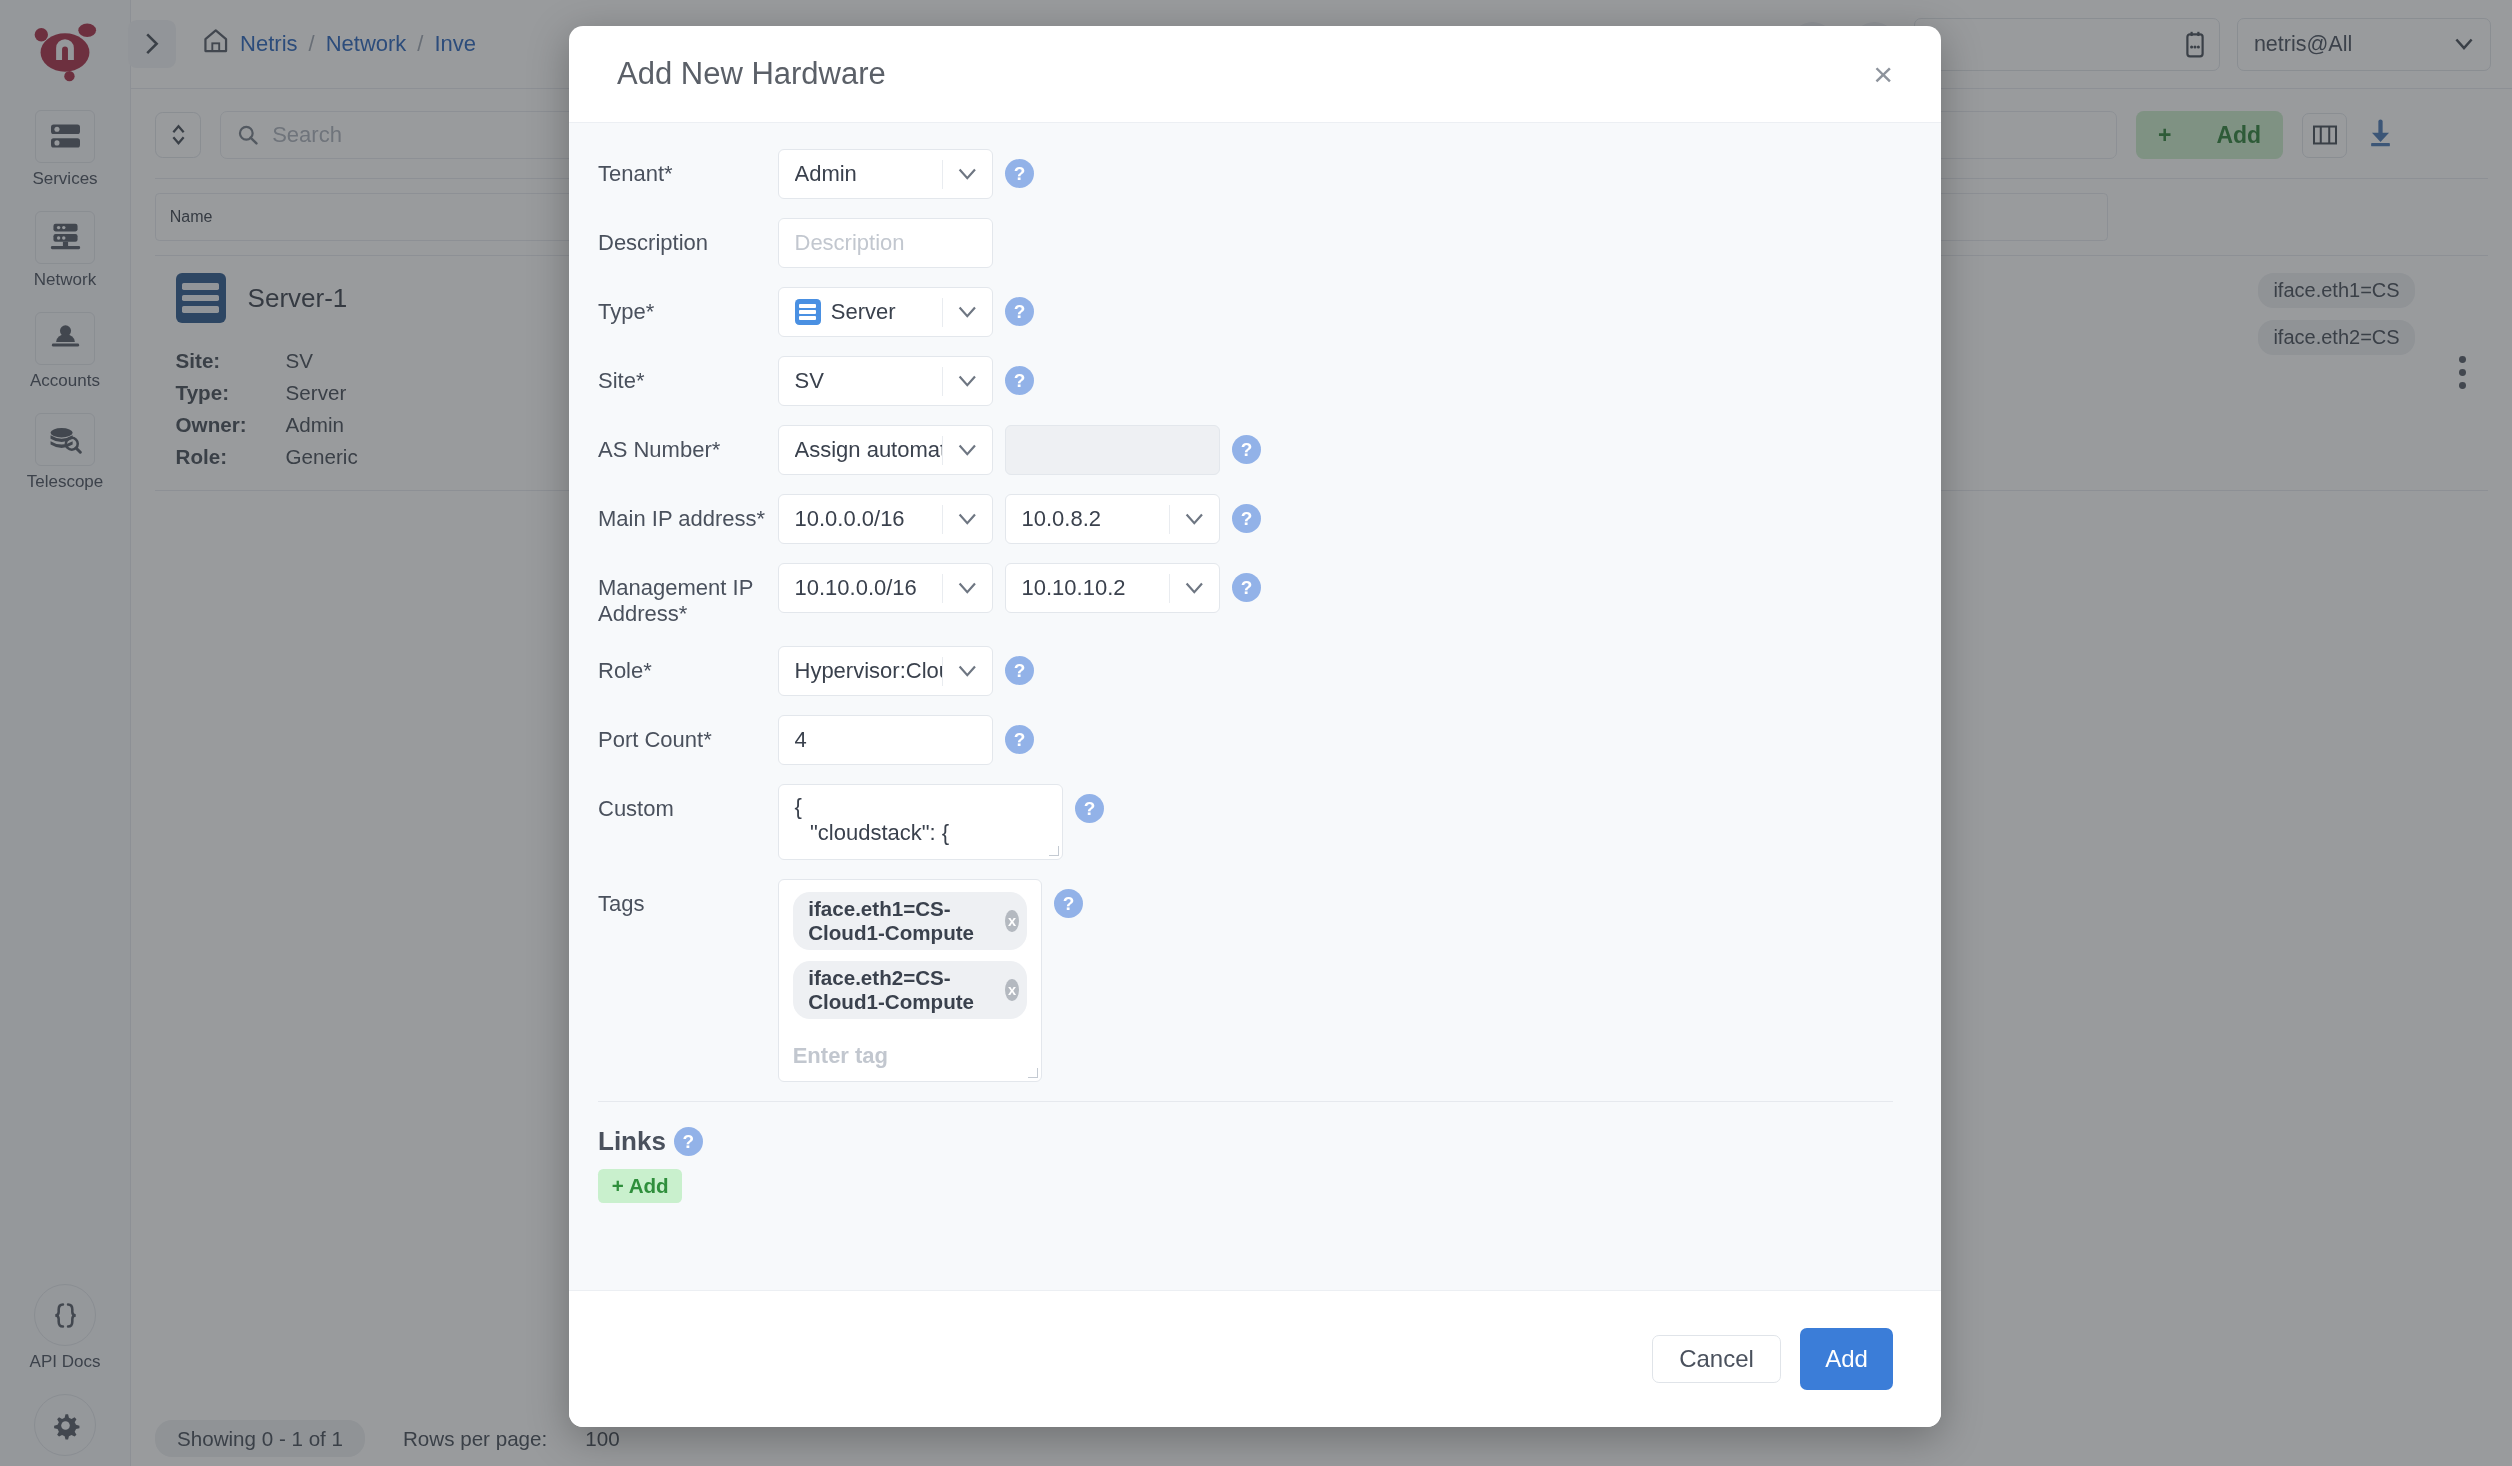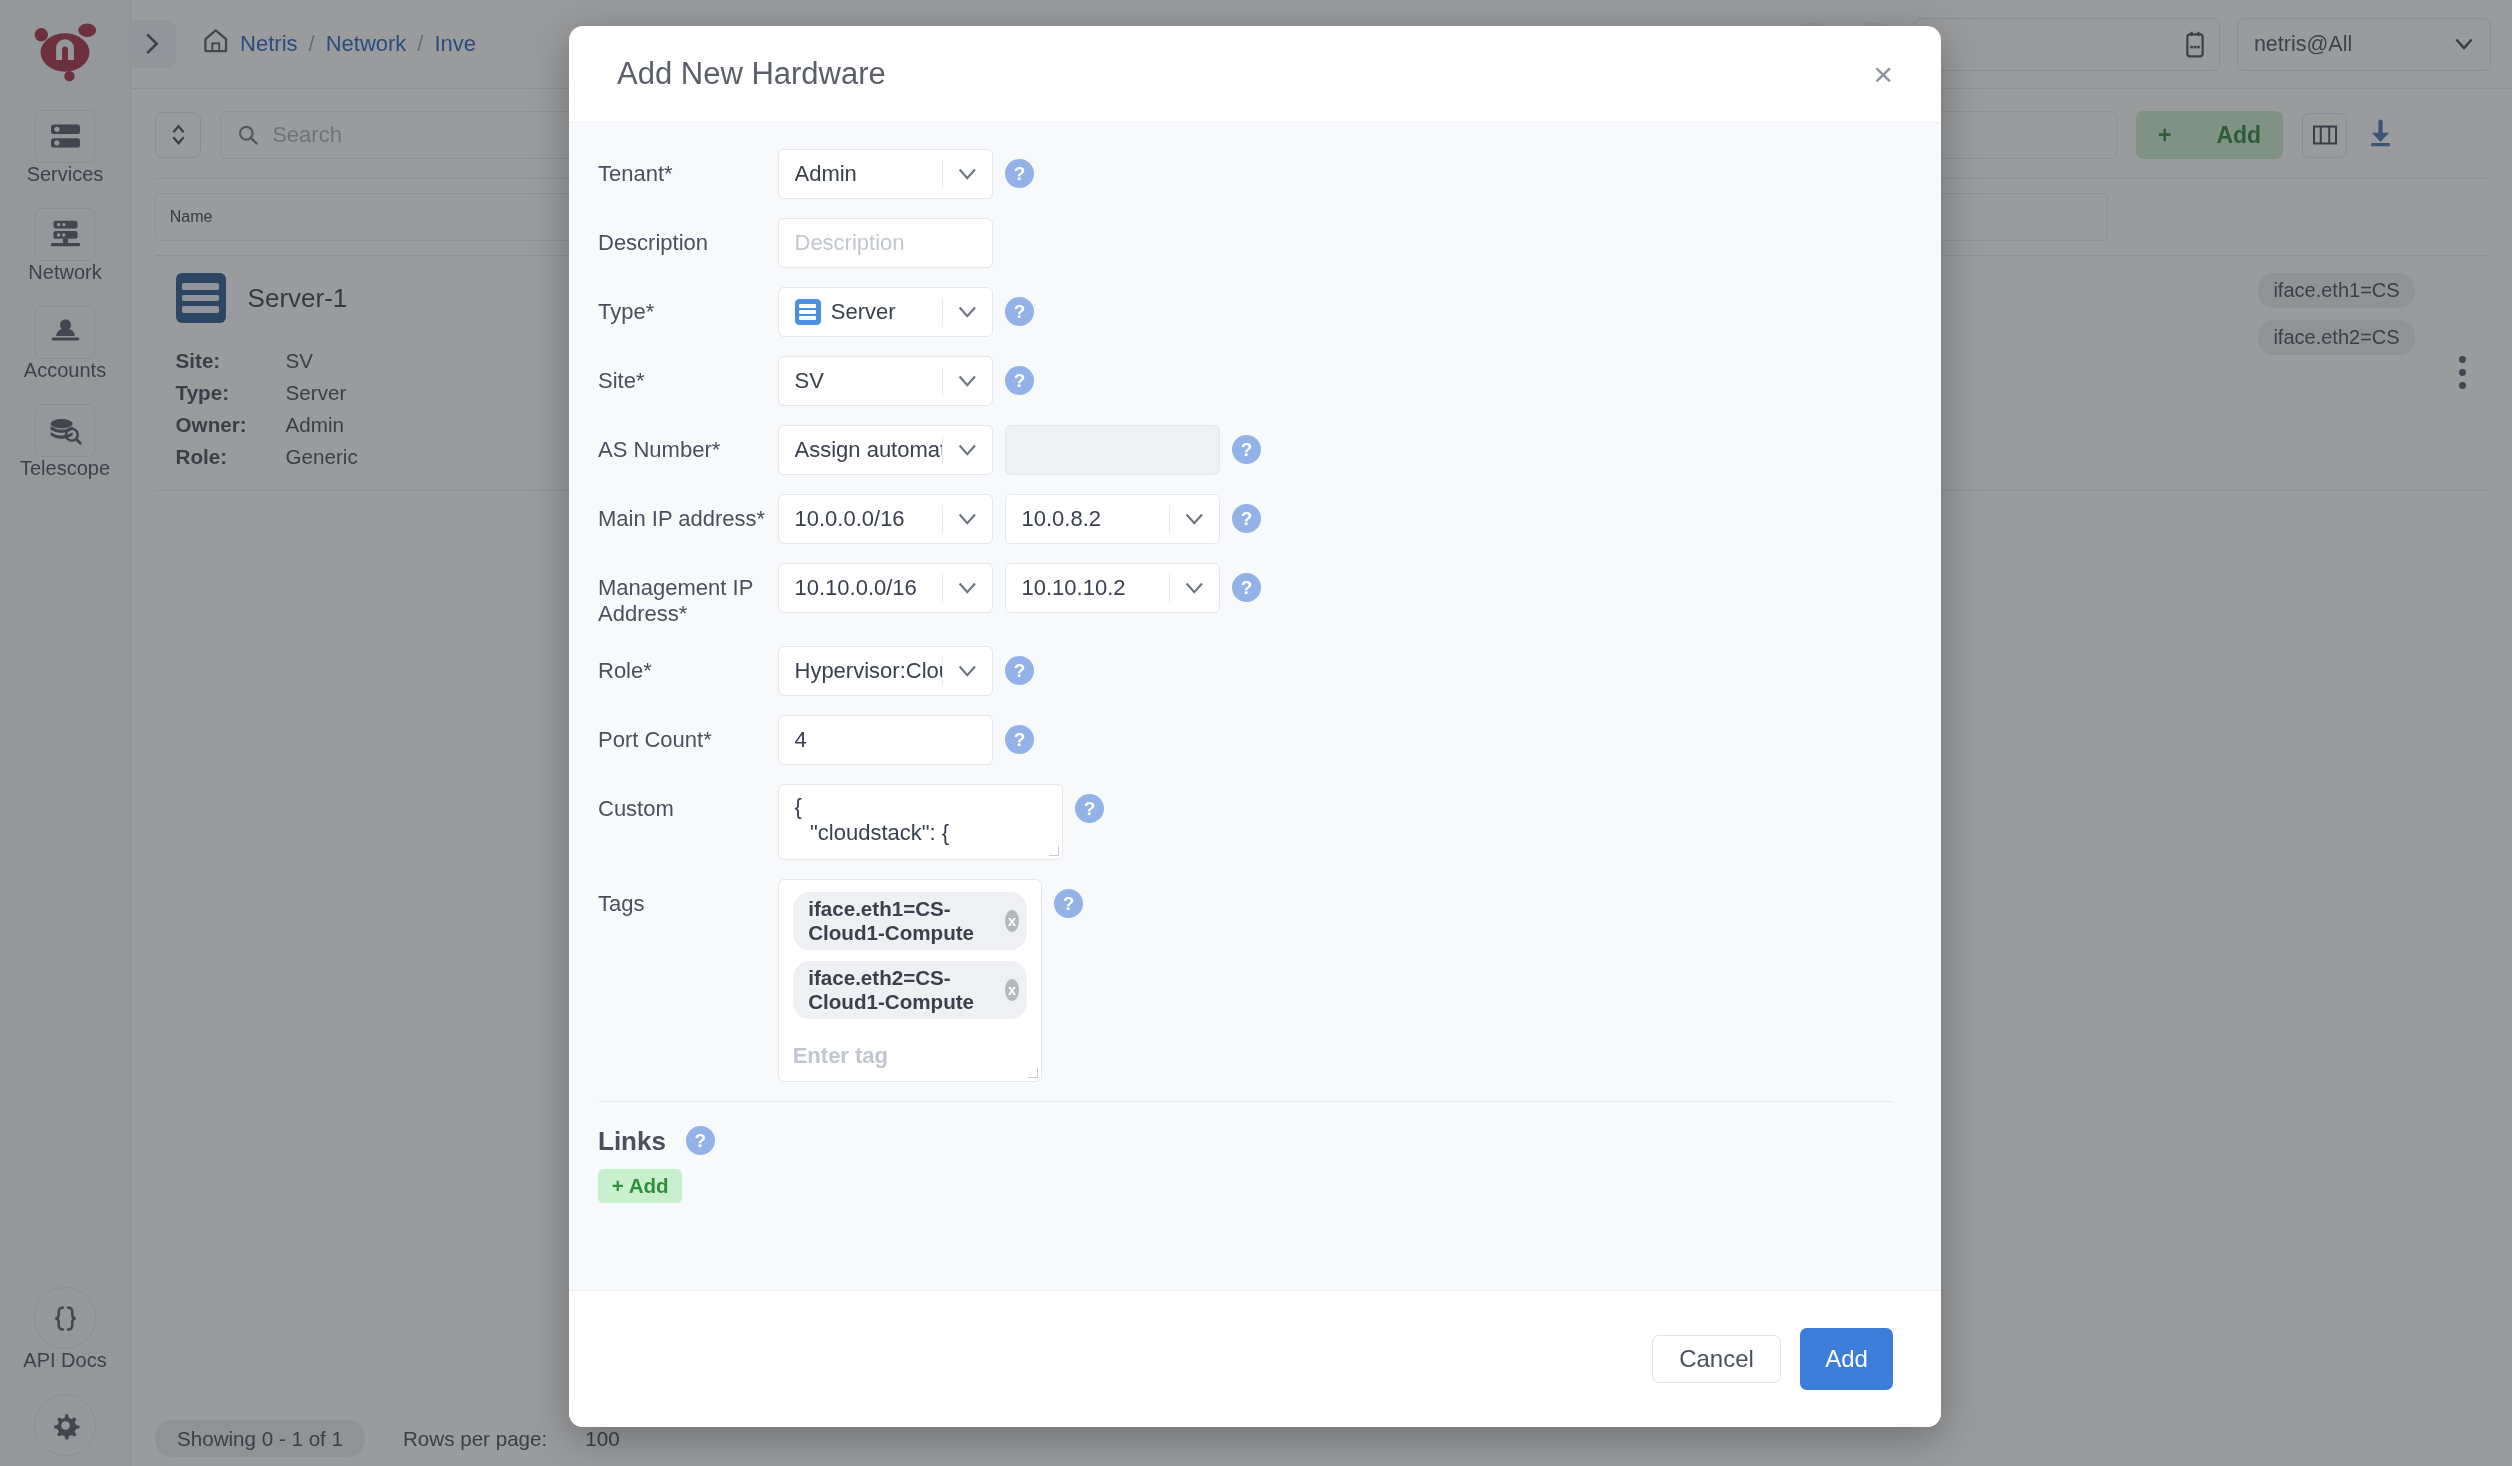--- a/index.html
+++ b/index.html
@@ -19,21 +19,21 @@
     background: #f7f8fa; border-right: 0.9px solid #e6e9ee;
     display: flex; flex-direction: column; align-items: center;
   }
   .brand-logo { margin-top: 13.7px; width: 74px; height: 74px; }
   .side-items { margin-top: 22px; width: 100%; display: flex; flex-direction: column; align-items: center; }
   .side-item { width: 100%; display: flex; flex-direction: column; align-items: center; margin-bottom: 22px; cursor: pointer; }
   .side-box {
     width: 60px; height: 53px; border: 0.9px solid #dfe3e9; border-radius: 6px;
     display: flex; align-items: center; justify-content: center; background: transparent;
   }
-  .side-label { font-size: 20px; color: #3d4category; color: #3e4654; }
+  .side-label { margin-top: 6px; font-size: 17px; color: #3d4category; color: #3e4654; }
   .side-bottom { margin-top: auto; width: 100%; display: flex; flex-direction: column; align-items: center; padding-bottom: 10px; }
   .side-circ {
     width: 62px; height: 62px; border-radius: 50%; border: 0.9px solid #dfe3e9;
     display: flex; align-items: center; justify-content: center;
   }
 
   
   .topbar {
     position: absolute; left: 131px; top: 0; right: 0; height: 89px;
     background: #fff; border-bottom: 0.9px solid #e6e9ee;
@@ -150,21 +150,21 @@
   }
   .tag-chip {
     display: inline-flex; align-items: center; gap: 10.3px; background: #eef0f3; border-radius: 17px;
     padding: 5.2px 8.6px 5.2px 15.5px; font-size: 20.6px; color: #3a414d; margin-bottom: 10.3px;
   }
   .tag-x { width: 22px; height: 22px; border-radius: 50%; background: #b4b9c0; color: #fff;
     font-size: 14.6px; display: flex; align-items: center; justify-content: center; cursor: pointer; }
   .tag-input-ph { font-size: 22px; color: #c2c7cf; margin-top: 13.7px; }
 
   .section-div { border-top: 0.9px solid #e6e9ee; margin: 10.3px 0 0 0; }
-  .links-head { display: flex; gap: 20px; padding-top: 24px; }
+  .links-head { display: flex; align-items: center; gap: 8px; padding-top: 24px; }
   .links-title { font-size: 26px; font-weight: bold; color: #4a515d; }
   .links-add {
     margin-top: 12px; background: #c9f0cd; color: #2f8f3c; border-radius: 5.2px;
     display: inline-flex; align-items: center; padding: 5.2px 13.7px; font-size: 20.6px; font-weight: bold; cursor: pointer;
   }
 
   .modal-foot { flex: 0 0 auto; height: 137px; background: #fff; border-top: 0.9px solid #eceff3;
     display: flex; align-items: center; justify-content: flex-end; gap: 19px; padding-right: 48px; }
   .btn-cancel { min-width: 129px; height: 48px; background: #fff; border: 0.9px solid #e0e4e9; border-radius: 6.9px;
     display: flex; align-items: center; justify-content: center; font-size: 24px; color: #4a515d; cursor: pointer; }

